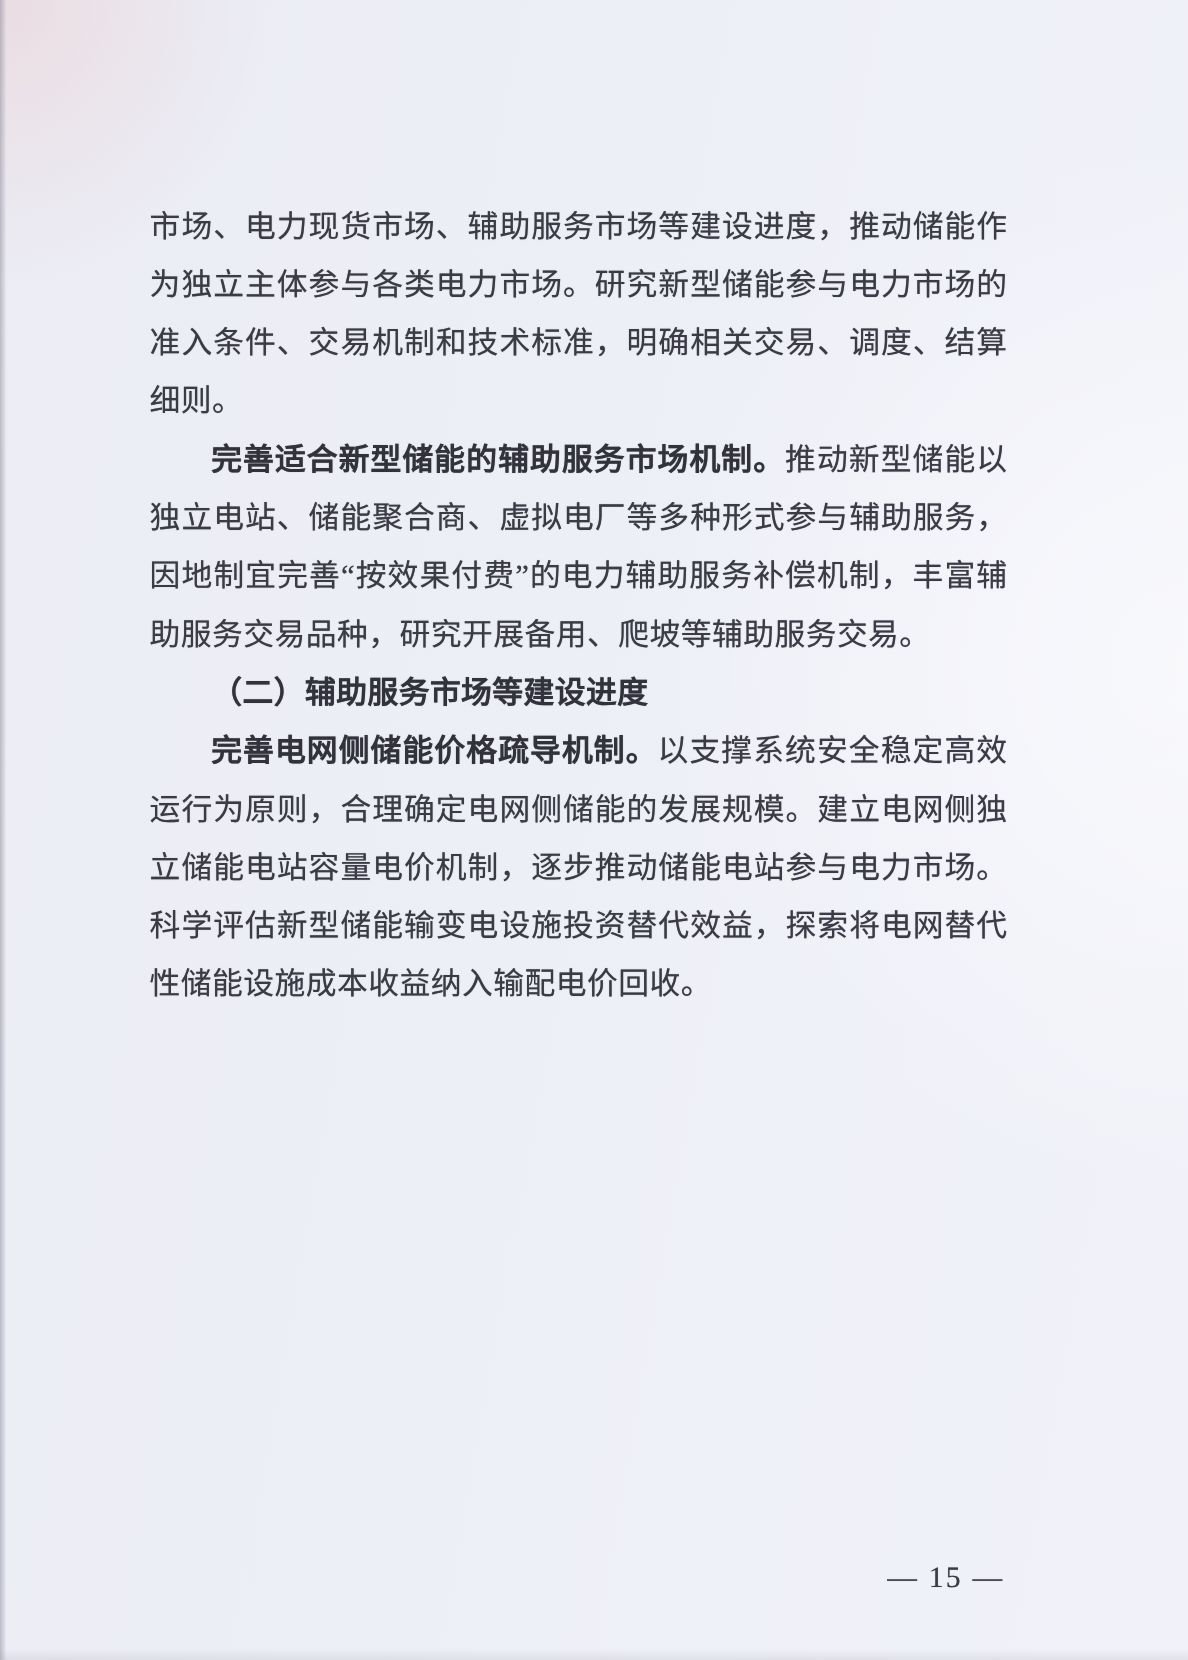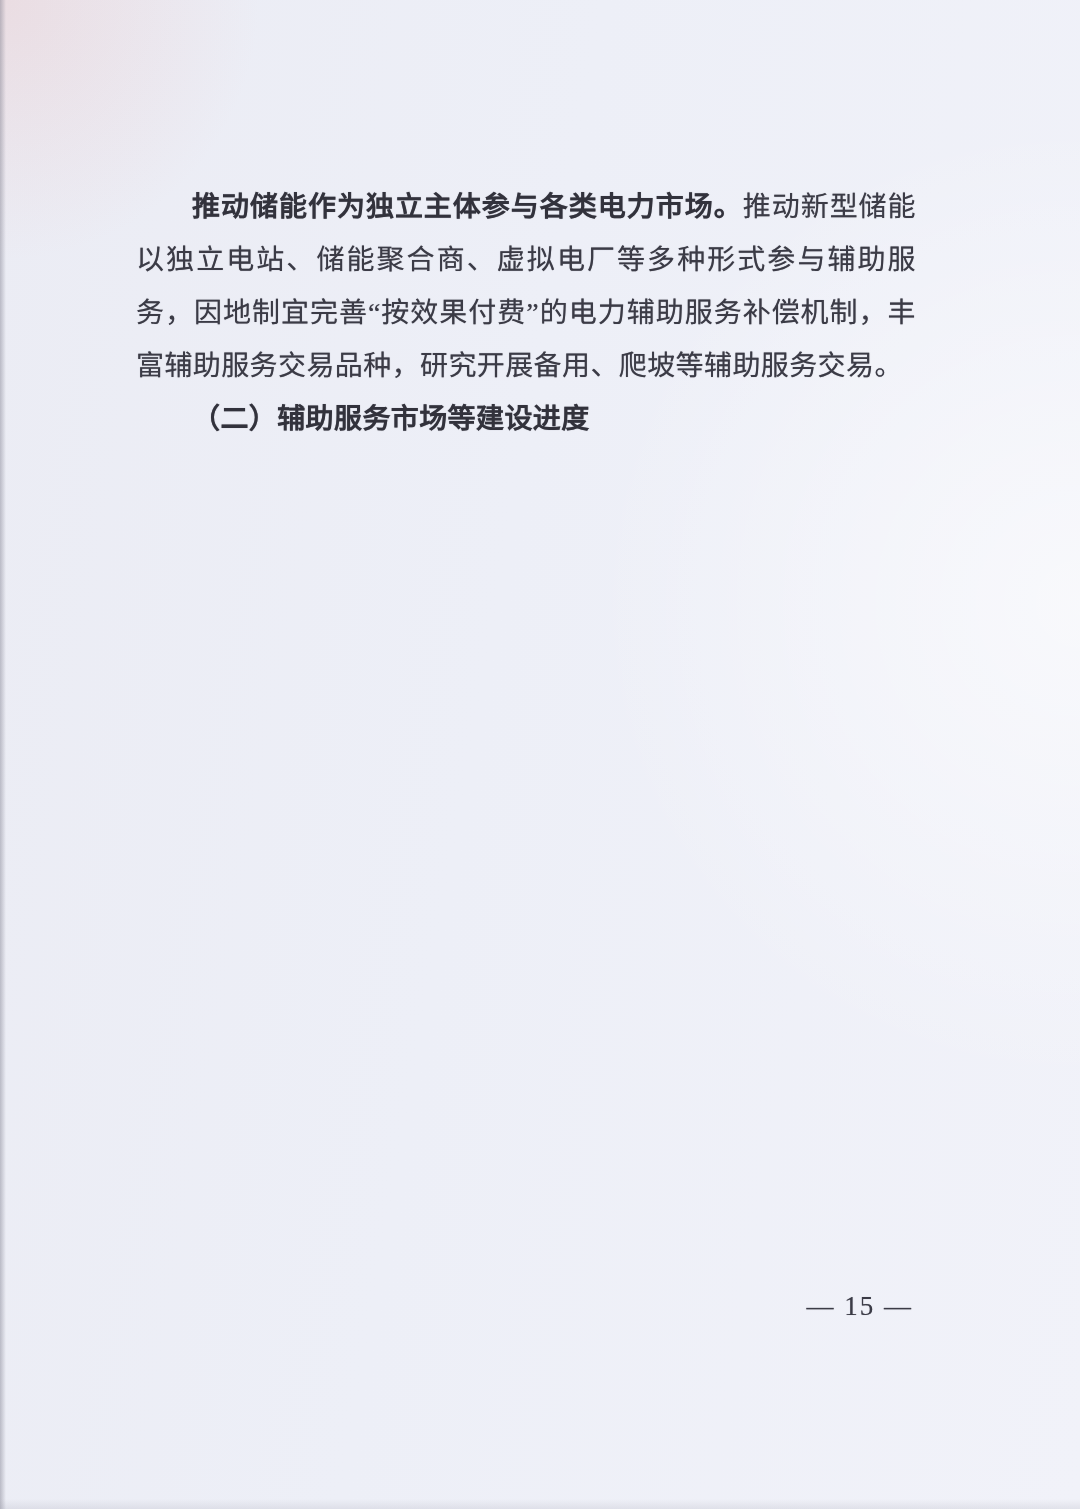--- a/index.html
+++ b/index.html
@@ -60,43 +60,49 @@
   .lead {
     font-weight: 700;
     color: #32323c;
   }
   .heading-line {
     font-weight: 700;
     color: #32323c;
   }
   .footer {
     position: absolute;
-    top: 1288px;
+    top: 1416px;
     right: 167px;
     font-size: 27px;
     line-height: 36px;
     color: #3b3b46;
     letter-spacing: 2px;
     text-shadow: 0 0 0.7px rgba(70,70,82,0.6);
   }
 </style>
 </head>
 <body>
 
 <div class="page">
   <div class="content">
 
+    <p class="para no-indent">
+      <span class="lead"></span><span>市场、电力现货市场、辅助服务市场等建设进度，推动储能作为独立主体参与各类电力市场。研究新型储能参与电力市场的准入条件、交易机制和技术标准，明确相关交易、调度、结算细则。</span>
+    </p>
 
     <p class="para">
-      <span class="lead">推动储能作为独立主体参与各类电力市场。</span><span>推动新型储能以独立电站、储能聚合商、虚拟电厂等多种形式参与辅助服务，因地制宜完善“按效果付费”的电力辅助服务补偿机制，丰富辅助服务交易品种，研究开展备用、爬坡等辅助服务交易。</span>
+      <span class="lead">完善适合新型储能的辅助服务市场机制。</span><span>推动新型储能以独立电站、储能聚合商、虚拟电厂等多种形式参与辅助服务，因地制宜完善“按效果付费”的电力辅助服务补偿机制，丰富辅助服务交易品种，研究开展备用、爬坡等辅助服务交易。</span>
     </p>
 
     <p class="para">
       <span class="heading-line">（二）辅助服务市场等建设进度</span><span></span>
     </p>
 
 
+    <p class="para">
+      <span class="lead">完善电网侧储能价格疏导机制。</span><span>以支撑系统安全稳定高效运行为原则，合理确定电网侧储能的发展规模。建立电网侧独立储能电站容量电价机制，逐步推动储能电站参与电力市场。科学评估新型储能输变电设施投资替代效益，探索将电网替代性储能设施成本收益纳入输配电价回收。</span>
+    </p>
 
 
   </div>
 
   <div class="footer">— 15 —</div>
 </div>
 
 </body></html>

